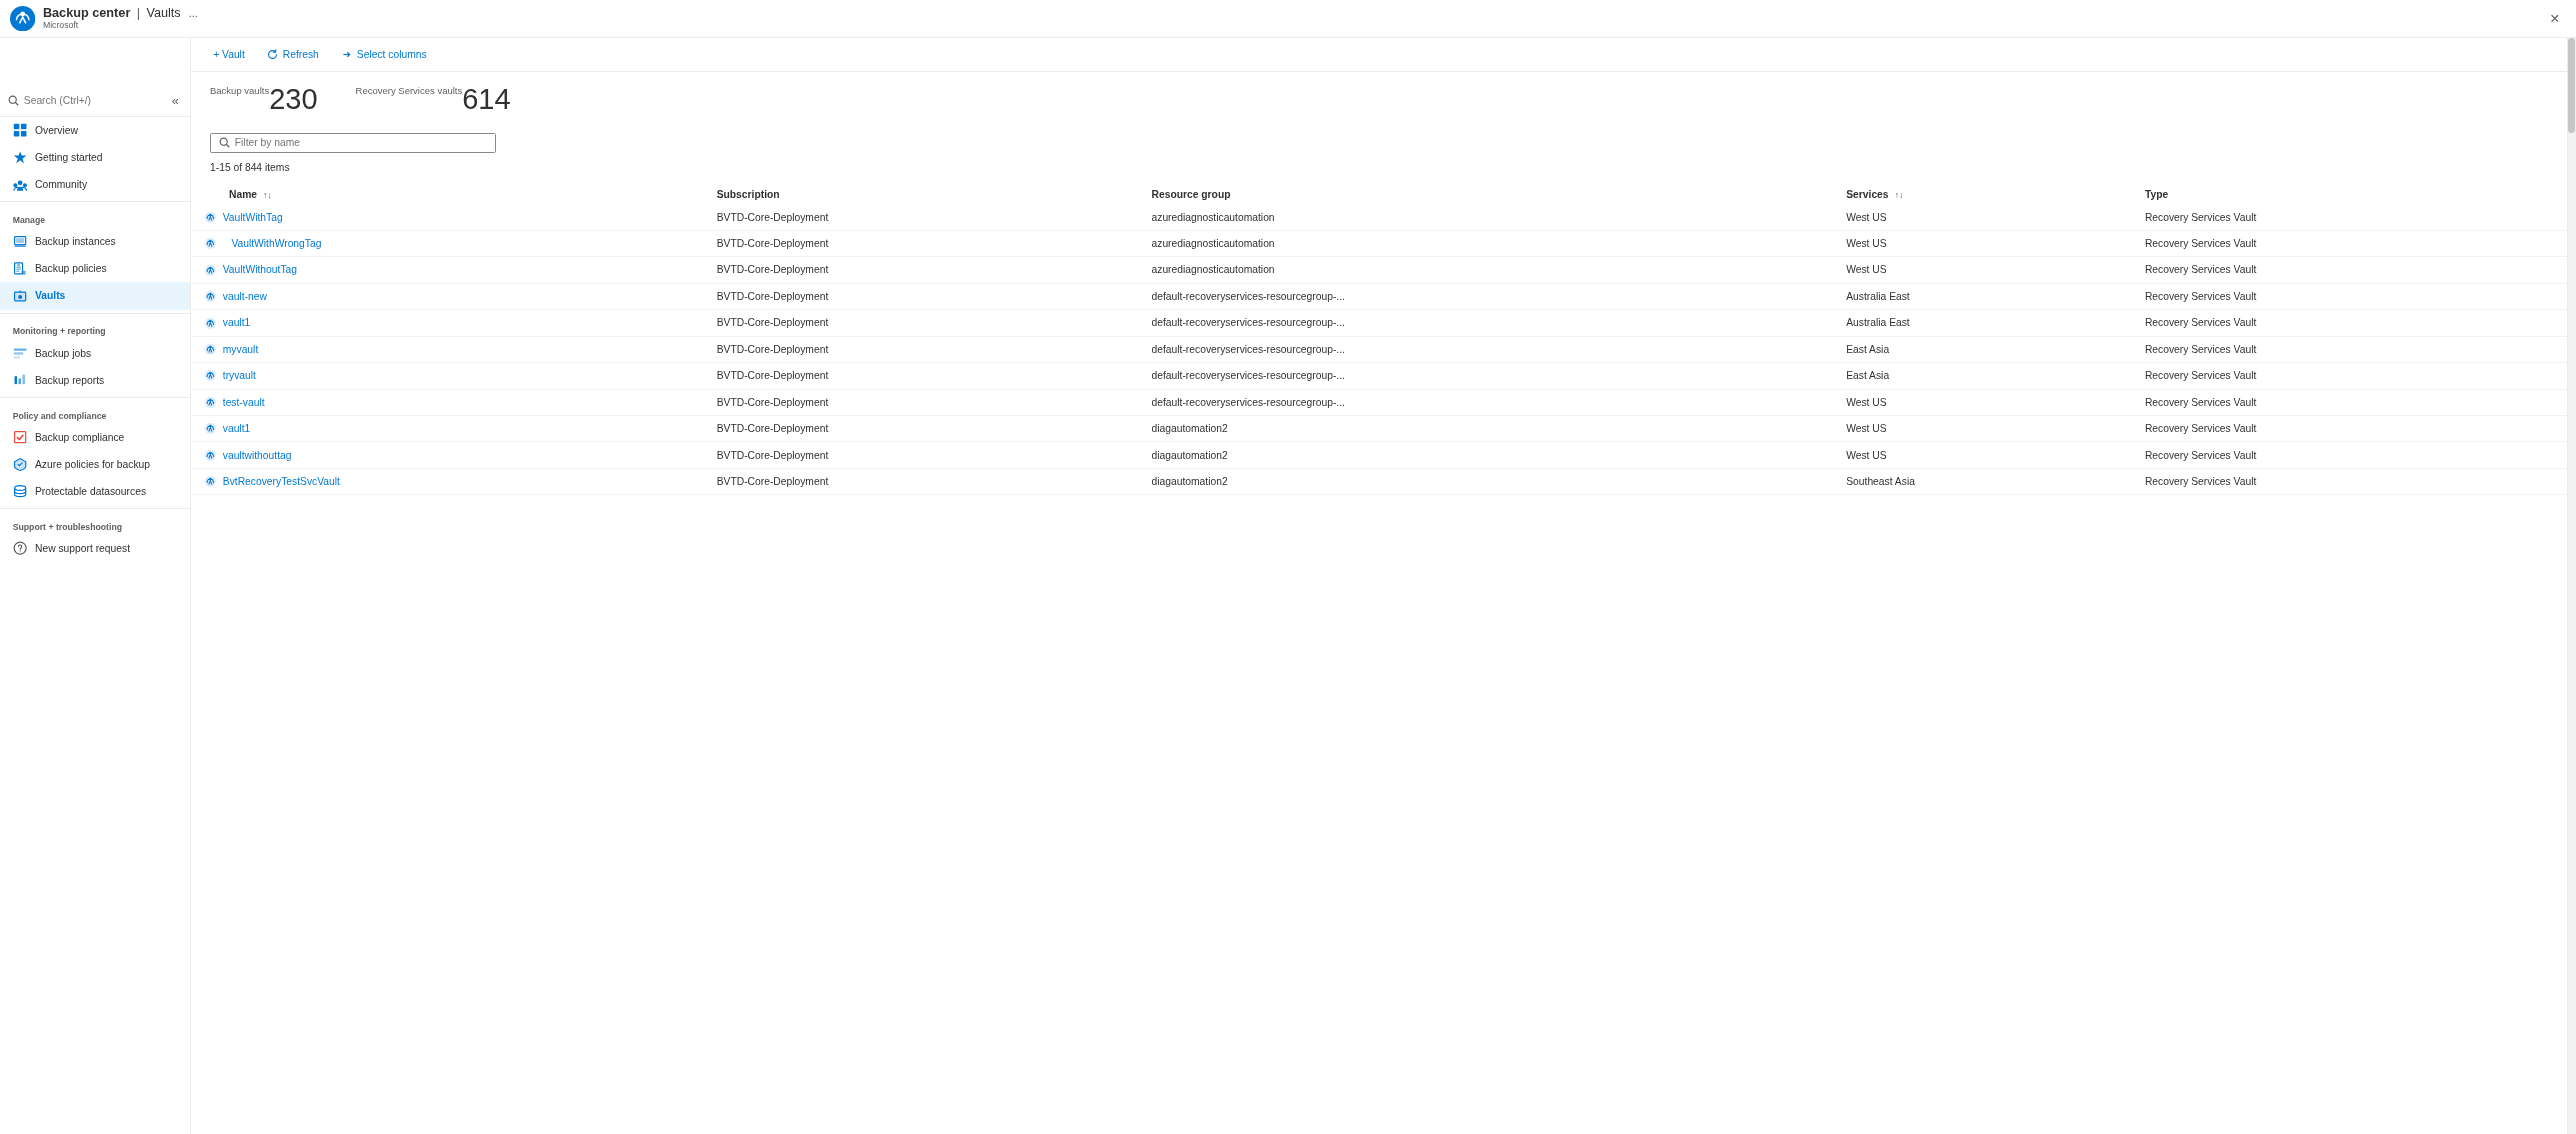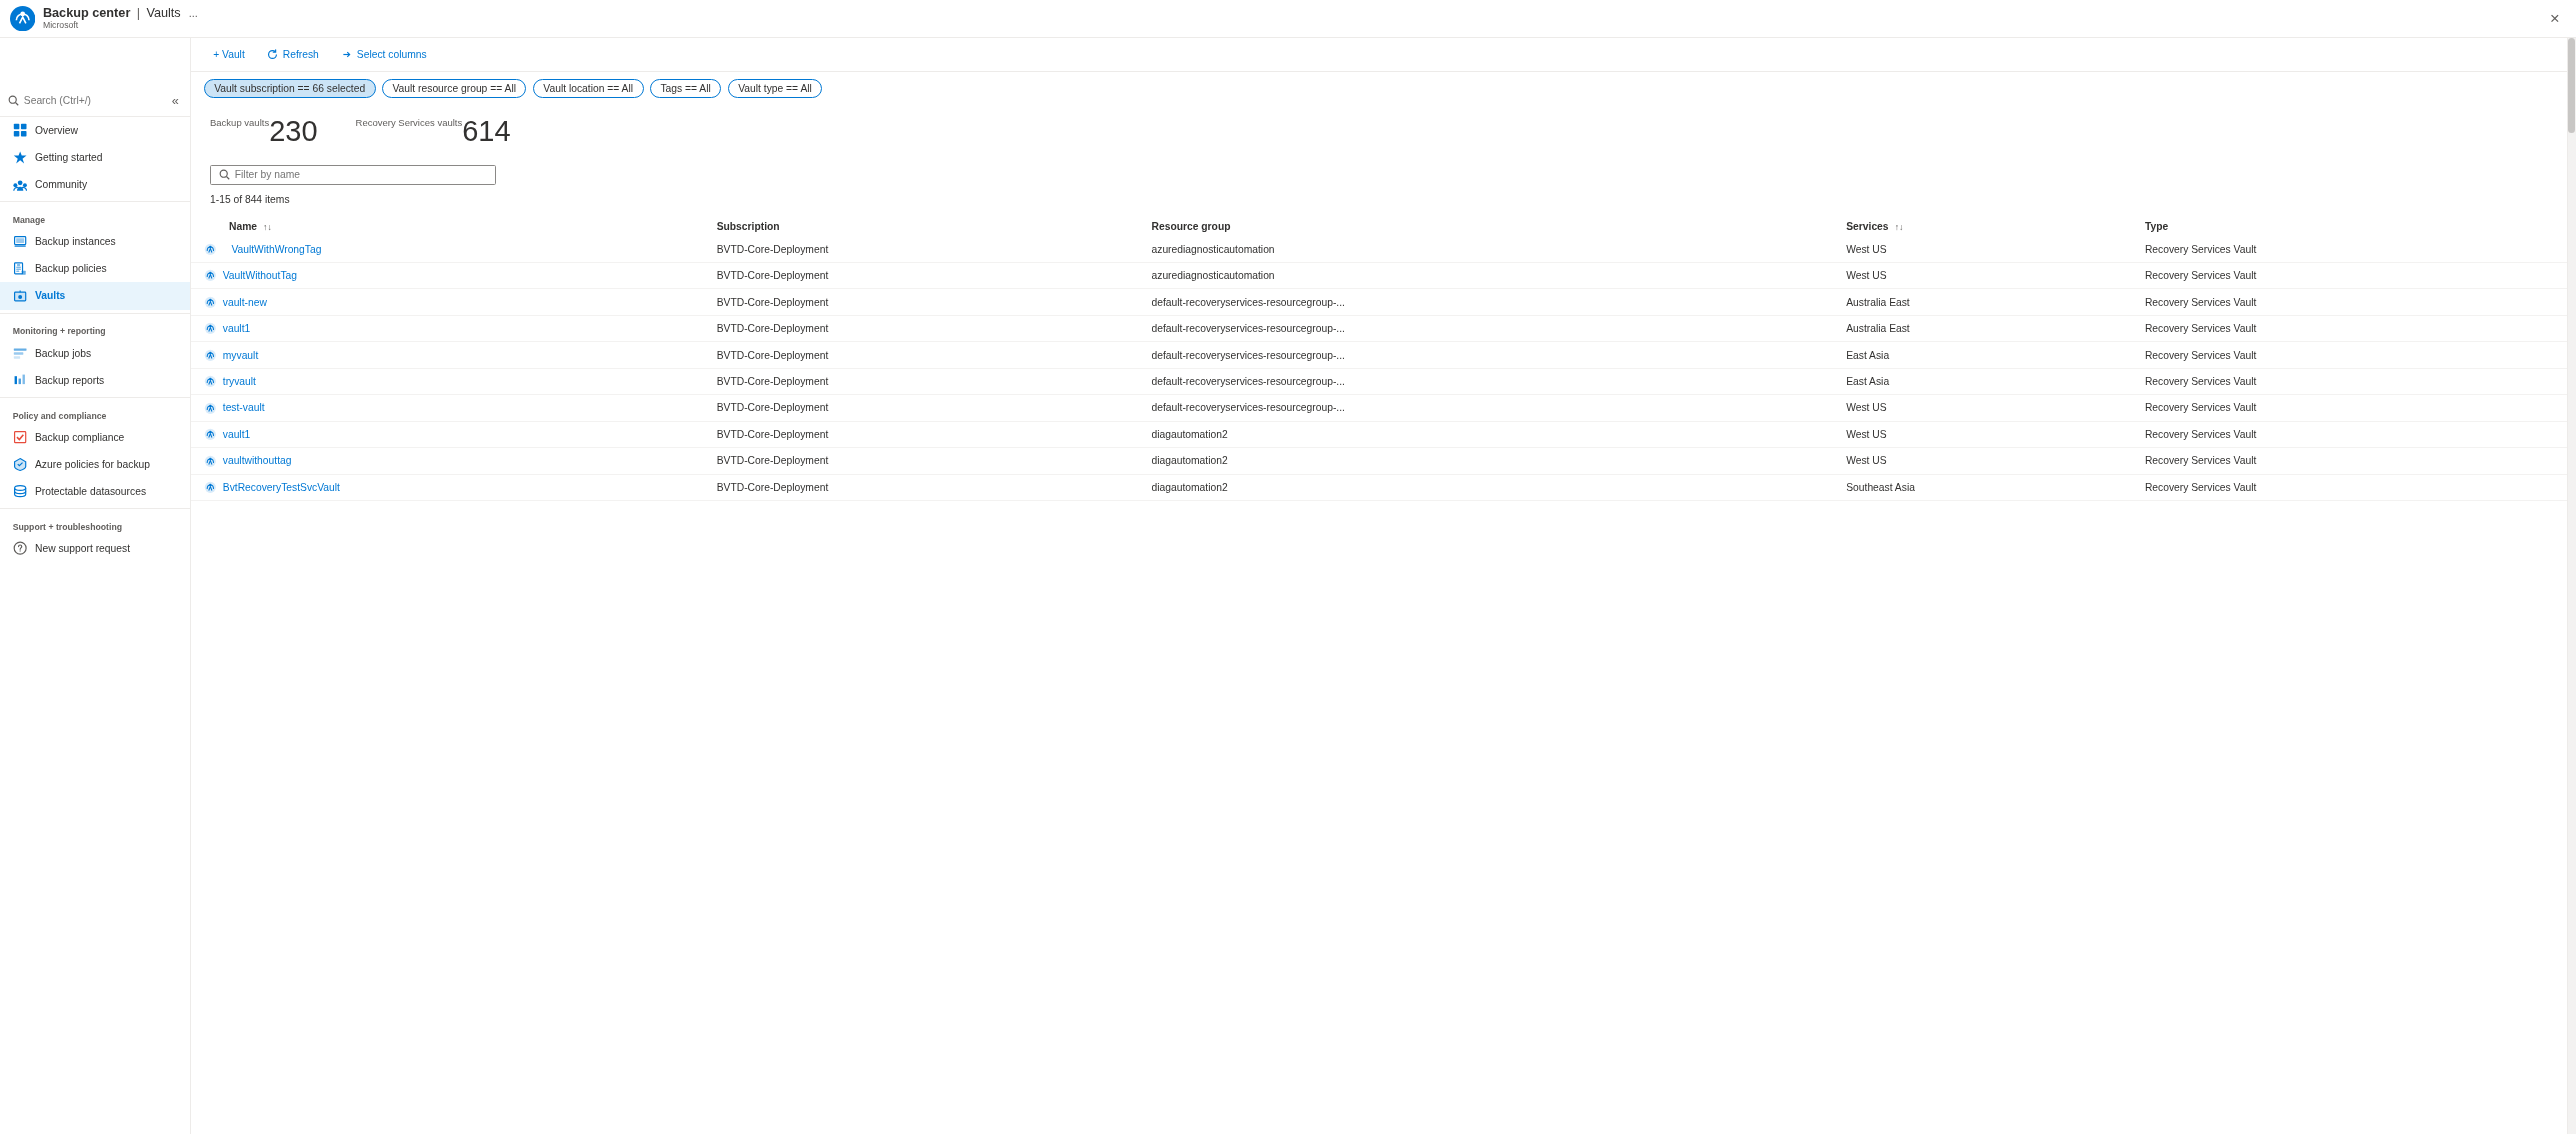--- a/index.html
+++ b/index.html
@@ -208,37 +208,20 @@
         </button>
         <button class="toolbar-btn" style="display:flex; align-items:center; gap:4.8px;">
           <svg width="11" height="11" viewBox="0 0 14 14" fill="none">
             <line x1="3" y1="7" x2="11" y2="7" stroke="#0078d4" stroke-width="1.5"></line>
             <path d="M8 4 L11 7 L8 10" stroke="#0078d4" stroke-width="1.5" fill="none"></path>
           </svg>
           <span>Select columns</span>
         </button>
       </div>
 
-      <div class="filters-bar">
-        <div class="filter-chip active">
-          <span>Vault subscription == 66 selected</span>
-        </div>
-        <div class="filter-chip">
-          <span>Vault resource group == All</span>
-        </div>
-        <div class="filter-chip">
-          <span>Vault location == All</span>
-        </div>
-        <div class="filter-chip">
-          <span>Tags == All</span>
-        </div>
-        <div class="filter-chip">
-          <span>Vault type == All</span>
-        </div>
-      </div>
 
       <div class="stats-row">
         <div class="stat-group">
           <span class="stat-label">Backup vaults</span>
           <span class="stat-value">230</span>
         </div>
         <div class="stat-group">
           <span class="stat-label">Recovery Services vaults</span>
           <span class="stat-value">614</span>
         </div>
@@ -273,20 +256,35 @@
               <th>
                 <span>Services</span>
                 <span class="sort-icon">↑↓</span>
               </th>
               <th>
                 <span>Type</span>
               </th>
             </tr>
           </thead>
           <tbody id="table-body">
+          <tr>
+    <td style="display:flex; align-items:center; gap:6.4px; color:#0078d4; cursor:pointer; padding:6.4px 12.7px;">
+      <svg width="12.7" height="12.7" viewBox="0 0 16 16" fill="none">
+        <circle cx="8" cy="8" r="7" fill="#0078d4" opacity="0.15"></circle>
+        <path d="M4 10 C4 7 5.5 5 8 5 C10.5 5 12 7 12 10" stroke="#0078d4" stroke-width="1.3" fill="none"></path>
+        <path d="M6 12 L8 7 L10 12" stroke="#0078d4" stroke-width="1.3" fill="none"></path>
+        <circle cx="8" cy="5" r="1.5" fill="#0078d4"></circle>
+      </svg>
+      <span>VaultWithTag</span>
+    </td>
+    <td style="padding:6.4px 12.7px;">BVTD-Core-Deployment</td>
+    <td style="padding:6.4px 12.7px;">azurediagnosticautomation</td>
+    <td style="padding:6.4px 12.7px;">West US</td>
+    <td style="padding:6.4px 12.7px;">Recovery Services Vault</td>
+  </tr>
               <tr>
     <td style="display:flex; align-items:center; gap:15px; color:#0078d4; cursor:pointer; padding:6.4px 12.7px;">
       <svg width="12.7" height="12.7" viewBox="0 0 16 16" fill="none">
         <circle cx="8" cy="8" r="7" fill="#0078d4" opacity="0.15"></circle>
         <path d="M4 10 C4 7 5.5 5 8 5 C10.5 5 12 7 12 10" stroke="#0078d4" stroke-width="1.3" fill="none"></path>
         <path d="M6 12 L8 7 L10 12" stroke="#0078d4" stroke-width="1.3" fill="none"></path>
         <circle cx="8" cy="5" r="1.5" fill="#0078d4"></circle>
       </svg>
       <span>VaultWithWrongTag</span>
     </td>

